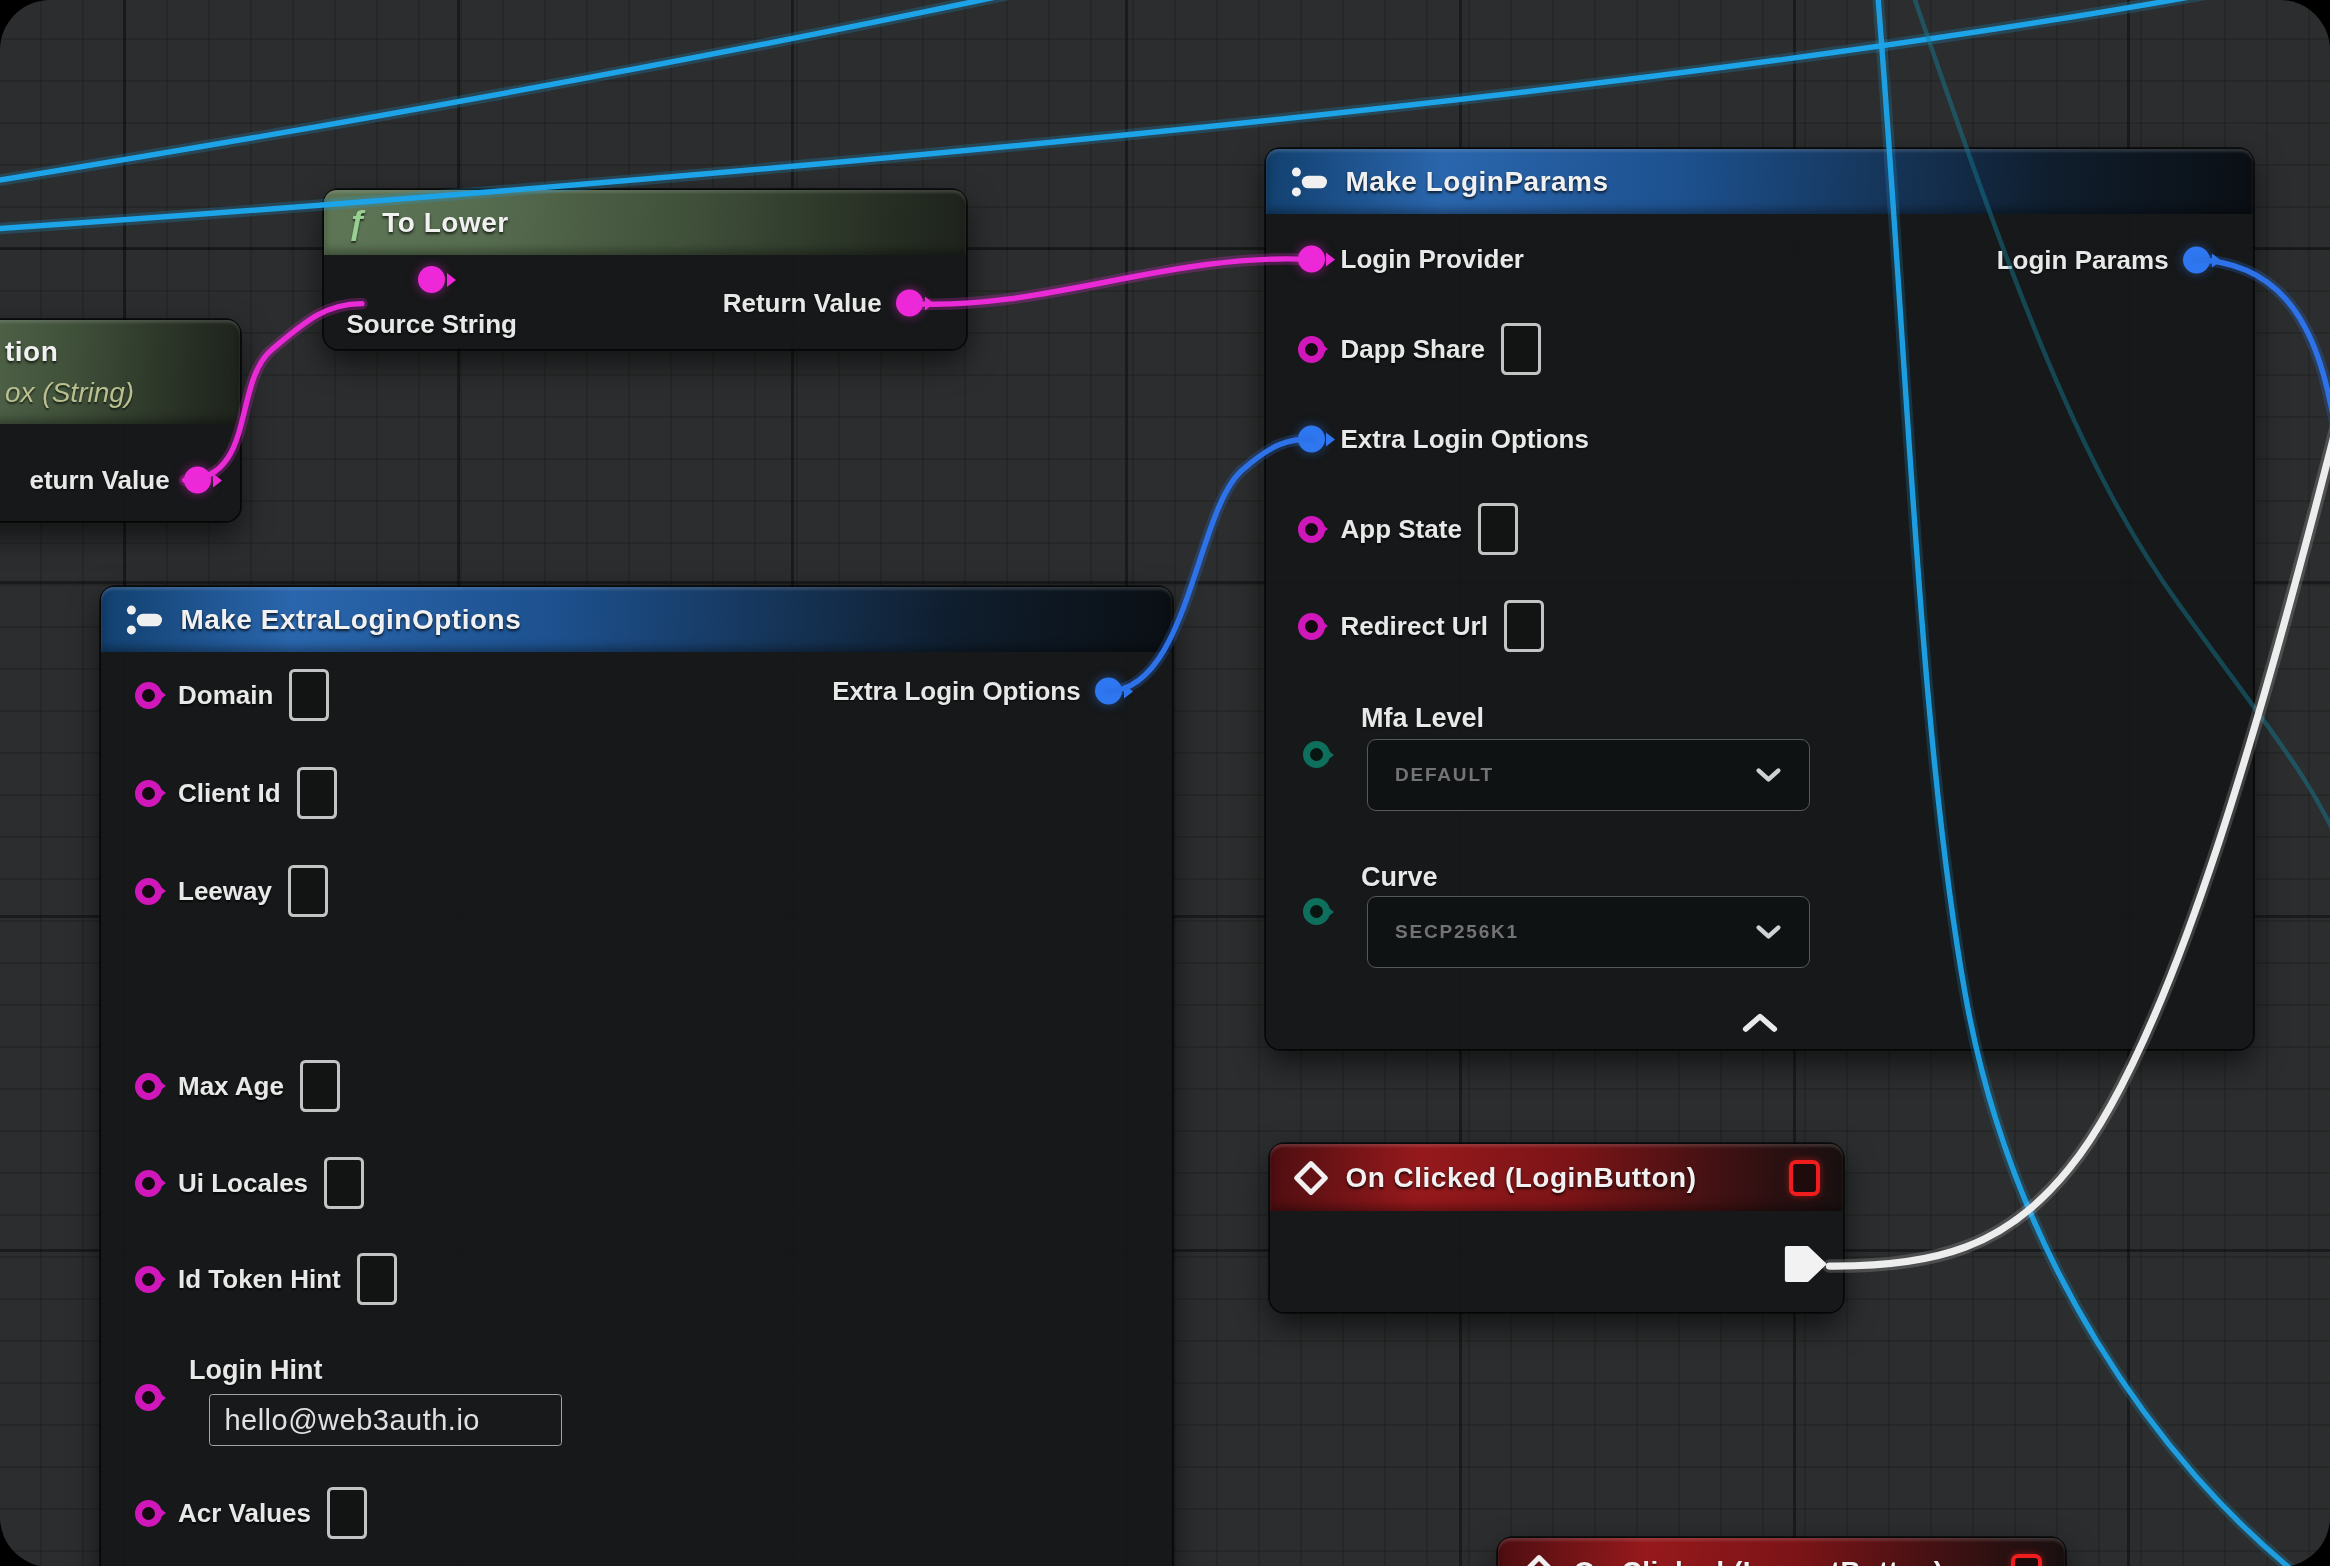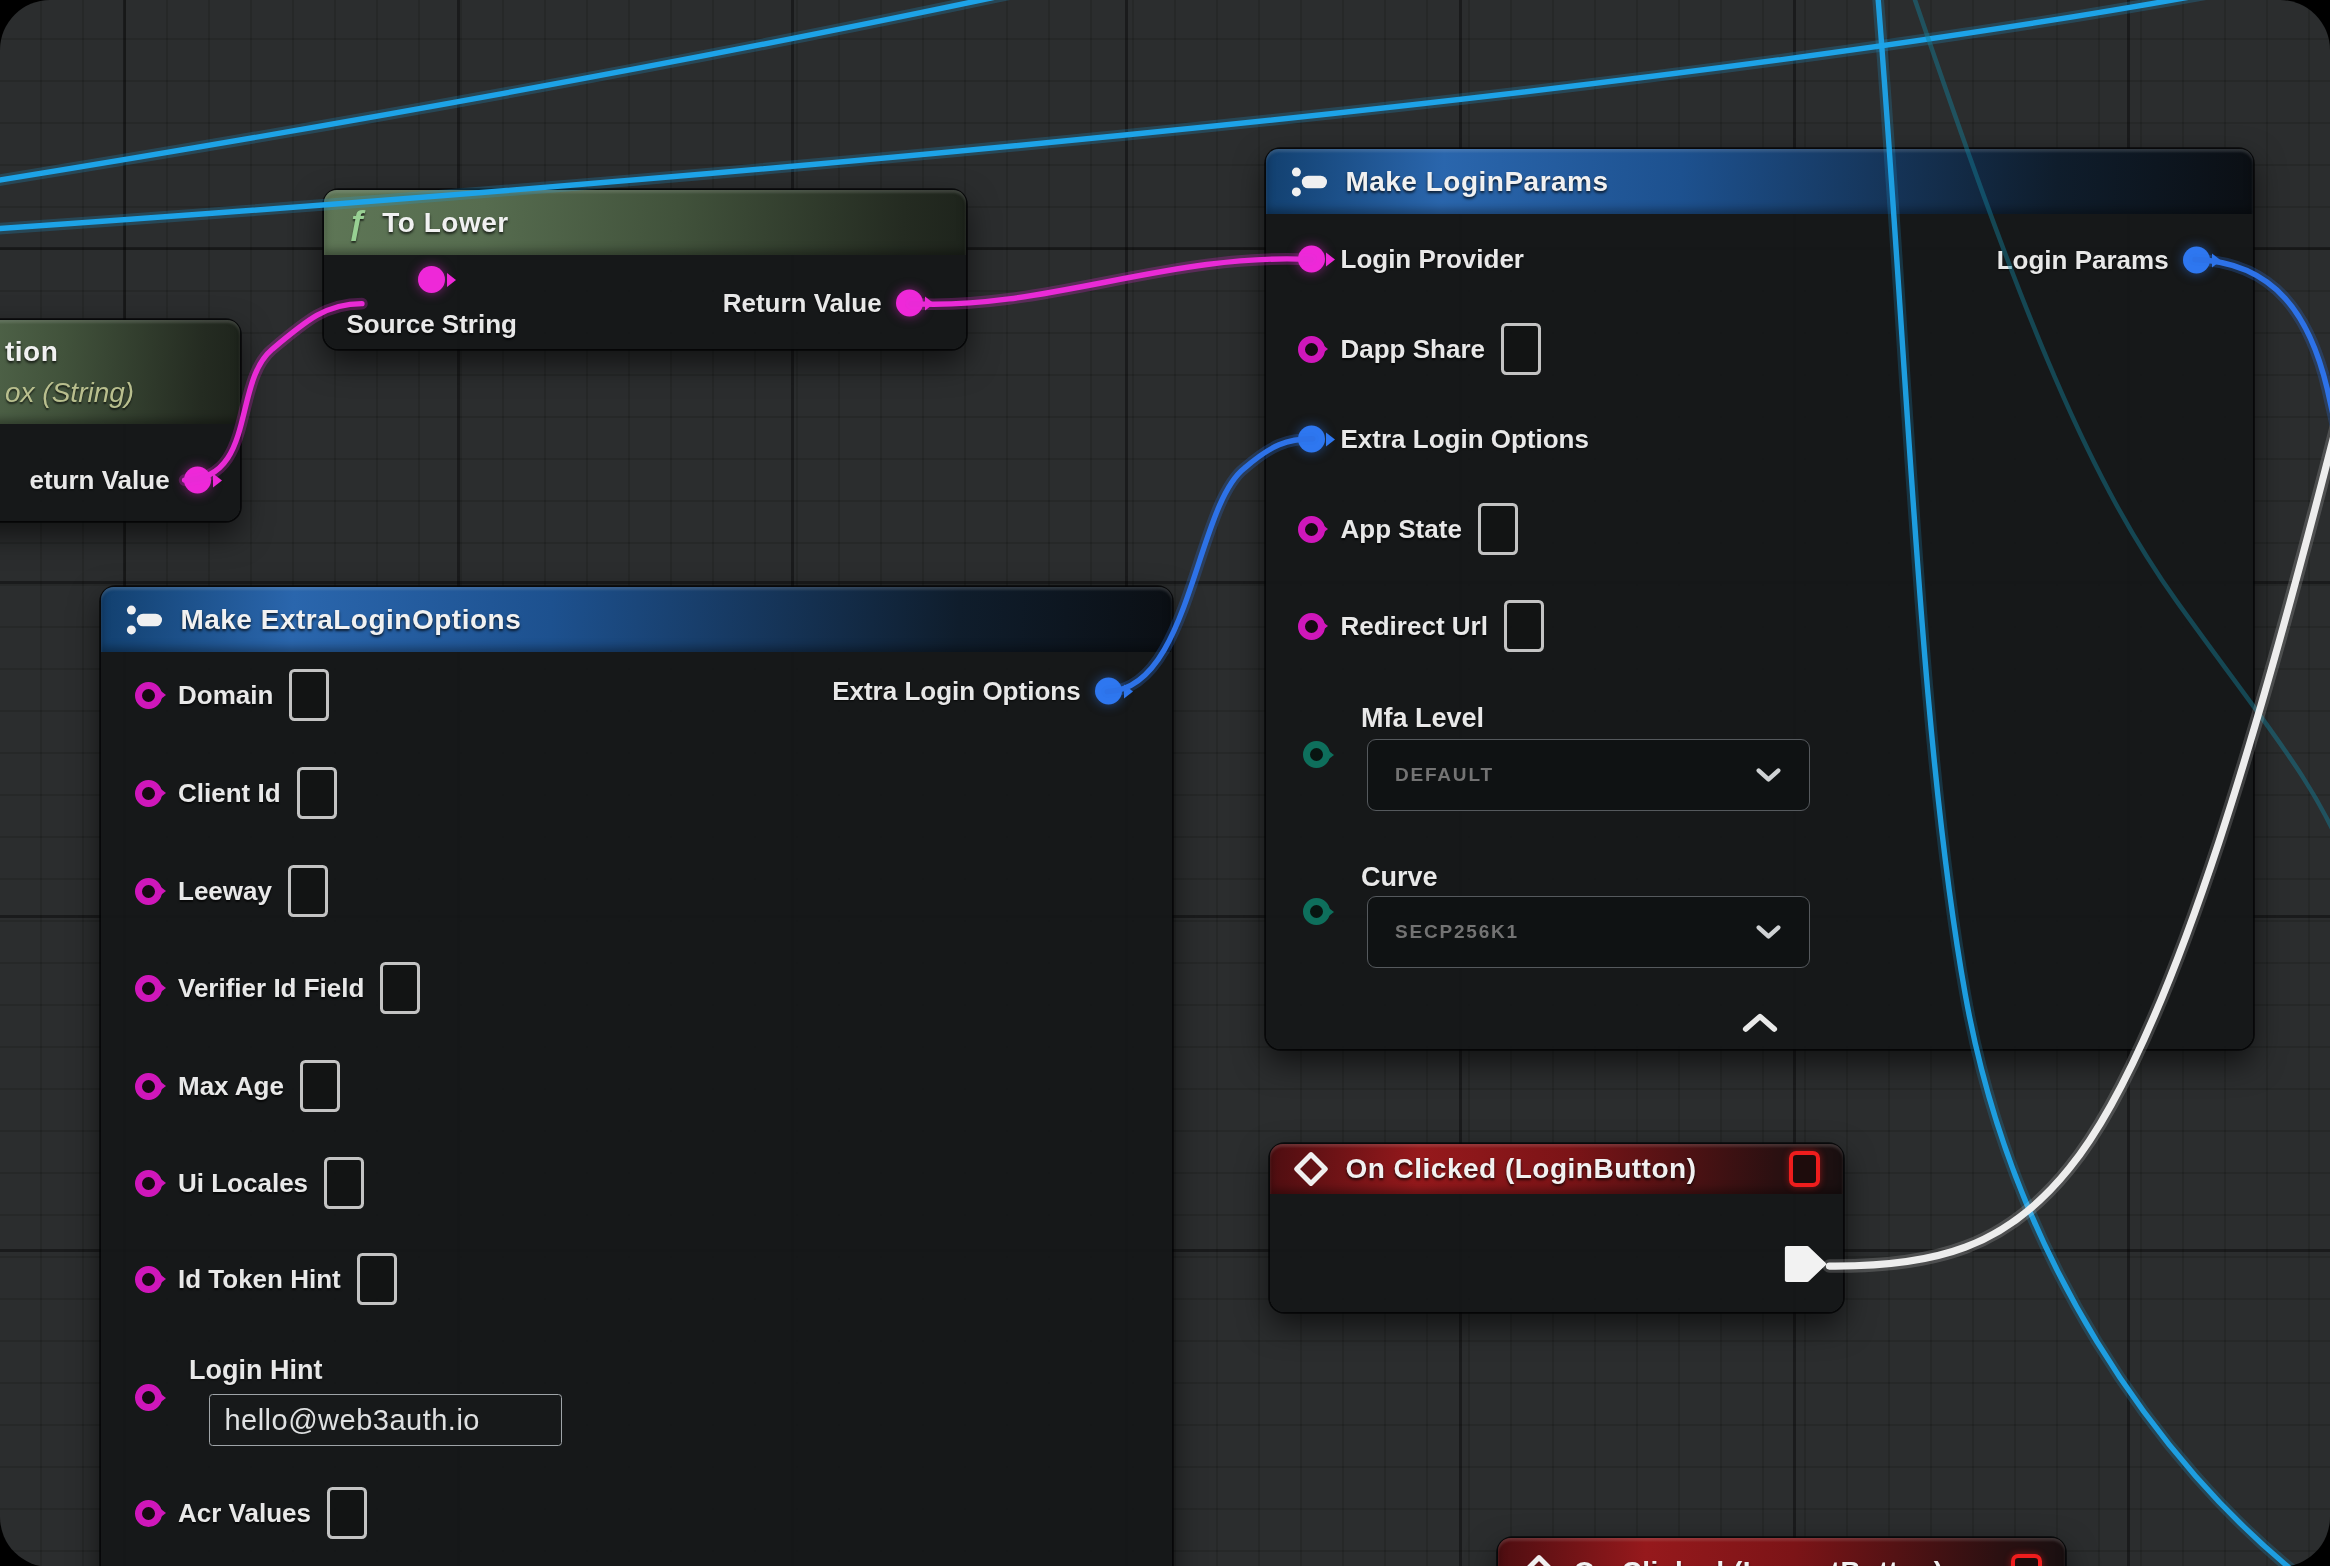--- a/index.html
+++ b/index.html
@@ -143,25 +143,20 @@
     <div class="row" style="top:206px;left:34px;">
       <span class="pin pin-magenta-hollow"></span>
       <span class="pin-label">Client Id</span>
       <span class="checkbox"></span>
     </div>
     <div class="row" style="top:304px;left:34px;">
       <span class="pin pin-magenta-hollow"></span>
       <span class="pin-label">Leeway</span>
       <span class="checkbox"></span>
     </div>
-    <div class="row" style="top:401px;left:34px;">
-      <span class="pin pin-magenta-hollow"></span>
-      <span class="pin-label">Verifier Id Field</span>
-      <span class="checkbox"></span>
-    </div>
     <div class="row" style="top:499px;left:34px;">
       <span class="pin pin-magenta-hollow"></span>
       <span class="pin-label">Max Age</span>
       <span class="checkbox"></span>
     </div>
     <div class="row" style="top:596px;left:34px;">
       <span class="pin pin-magenta-hollow"></span>
       <span class="pin-label">Ui Locales</span>
       <span class="checkbox"></span>
     </div>
@@ -238,21 +233,21 @@
         <polyline points="4,4 15,14 26,4" fill="none" stroke="#cfd2d4" stroke-width="5" stroke-linecap="round" stroke-linejoin="round"></polyline>
       </svg>
     </div>
 
     <svg class="collapse-chevron" style="top:863px;" width="40" height="21.6" viewBox="0 0 44 24">
       <polyline points="6,19 22,5 38,19" fill="none" stroke="#e9e9e9" stroke-width="6" stroke-linecap="round" stroke-linejoin="round"></polyline>
     </svg>
   </div>
 
   <div class="node" style="left:1270px;top:1144px;width:573px;height:168px;">
-    <div class="node-header hdr-red" style="height:50px;">
+    <div class="node-header hdr-red" style="height:67px;">
       <svg width="36" height="36" viewBox="0 0 40 40">
         <path d="M20,4 L36,20 L20,36 L4,20 Z" fill="none" stroke="#f0f0f0" stroke-width="5.5" stroke-linejoin="round"></path>
       </svg>
       <span class="node-title">On Clicked (LoginButton)</span>
       <span class="event-badge"></span>
     </div>
     <svg class="exec-pin" width="43" height="38" viewBox="0 0 48 42">
       <path d="M3,3 L26,3 L45,21 L26,39 L3,39 Z" fill="#f2f2f2" stroke="#f2f2f2" stroke-width="4" stroke-linejoin="round"></path>
     </svg>
   </div>

